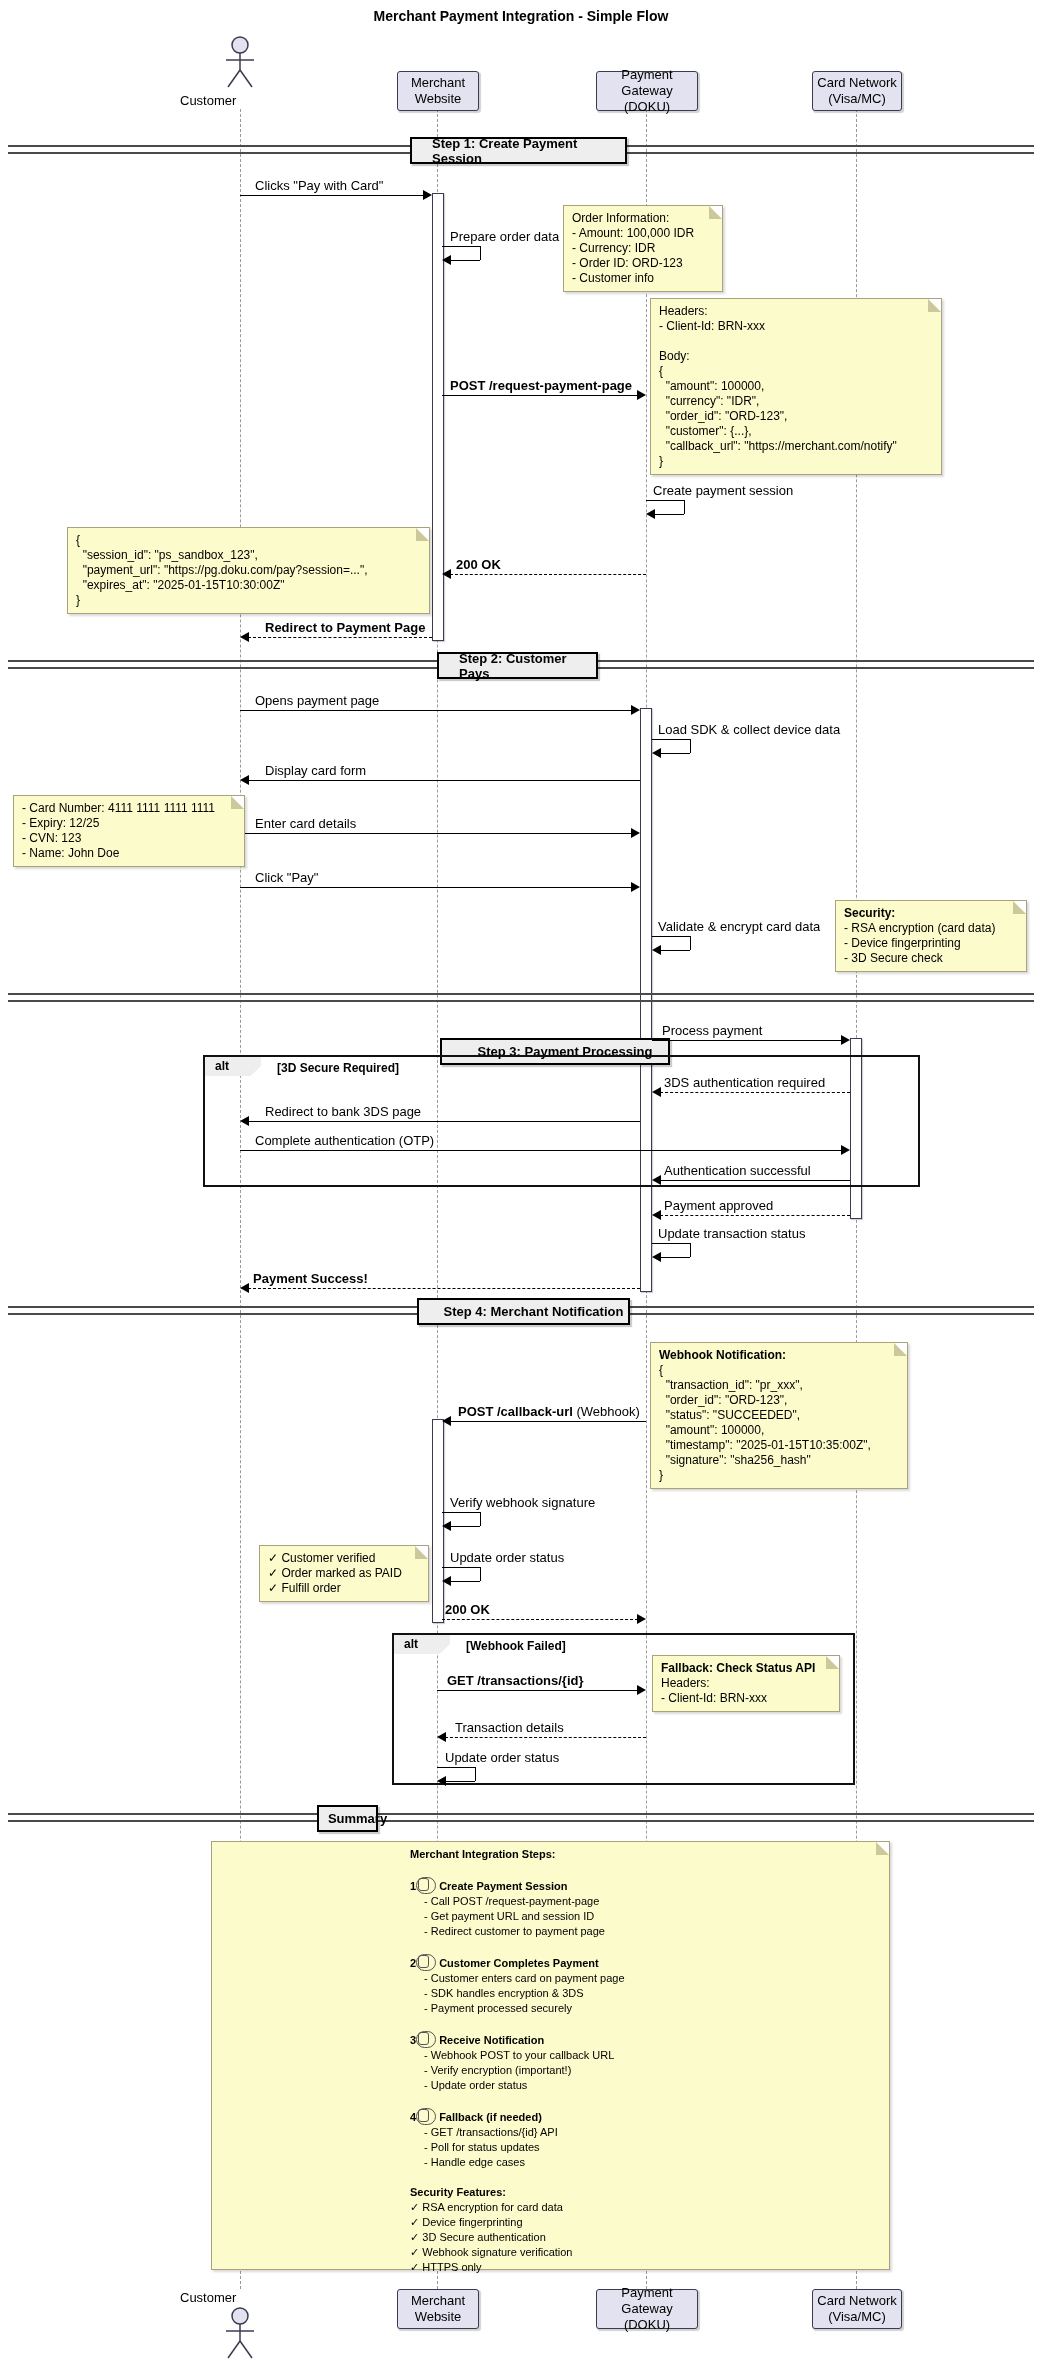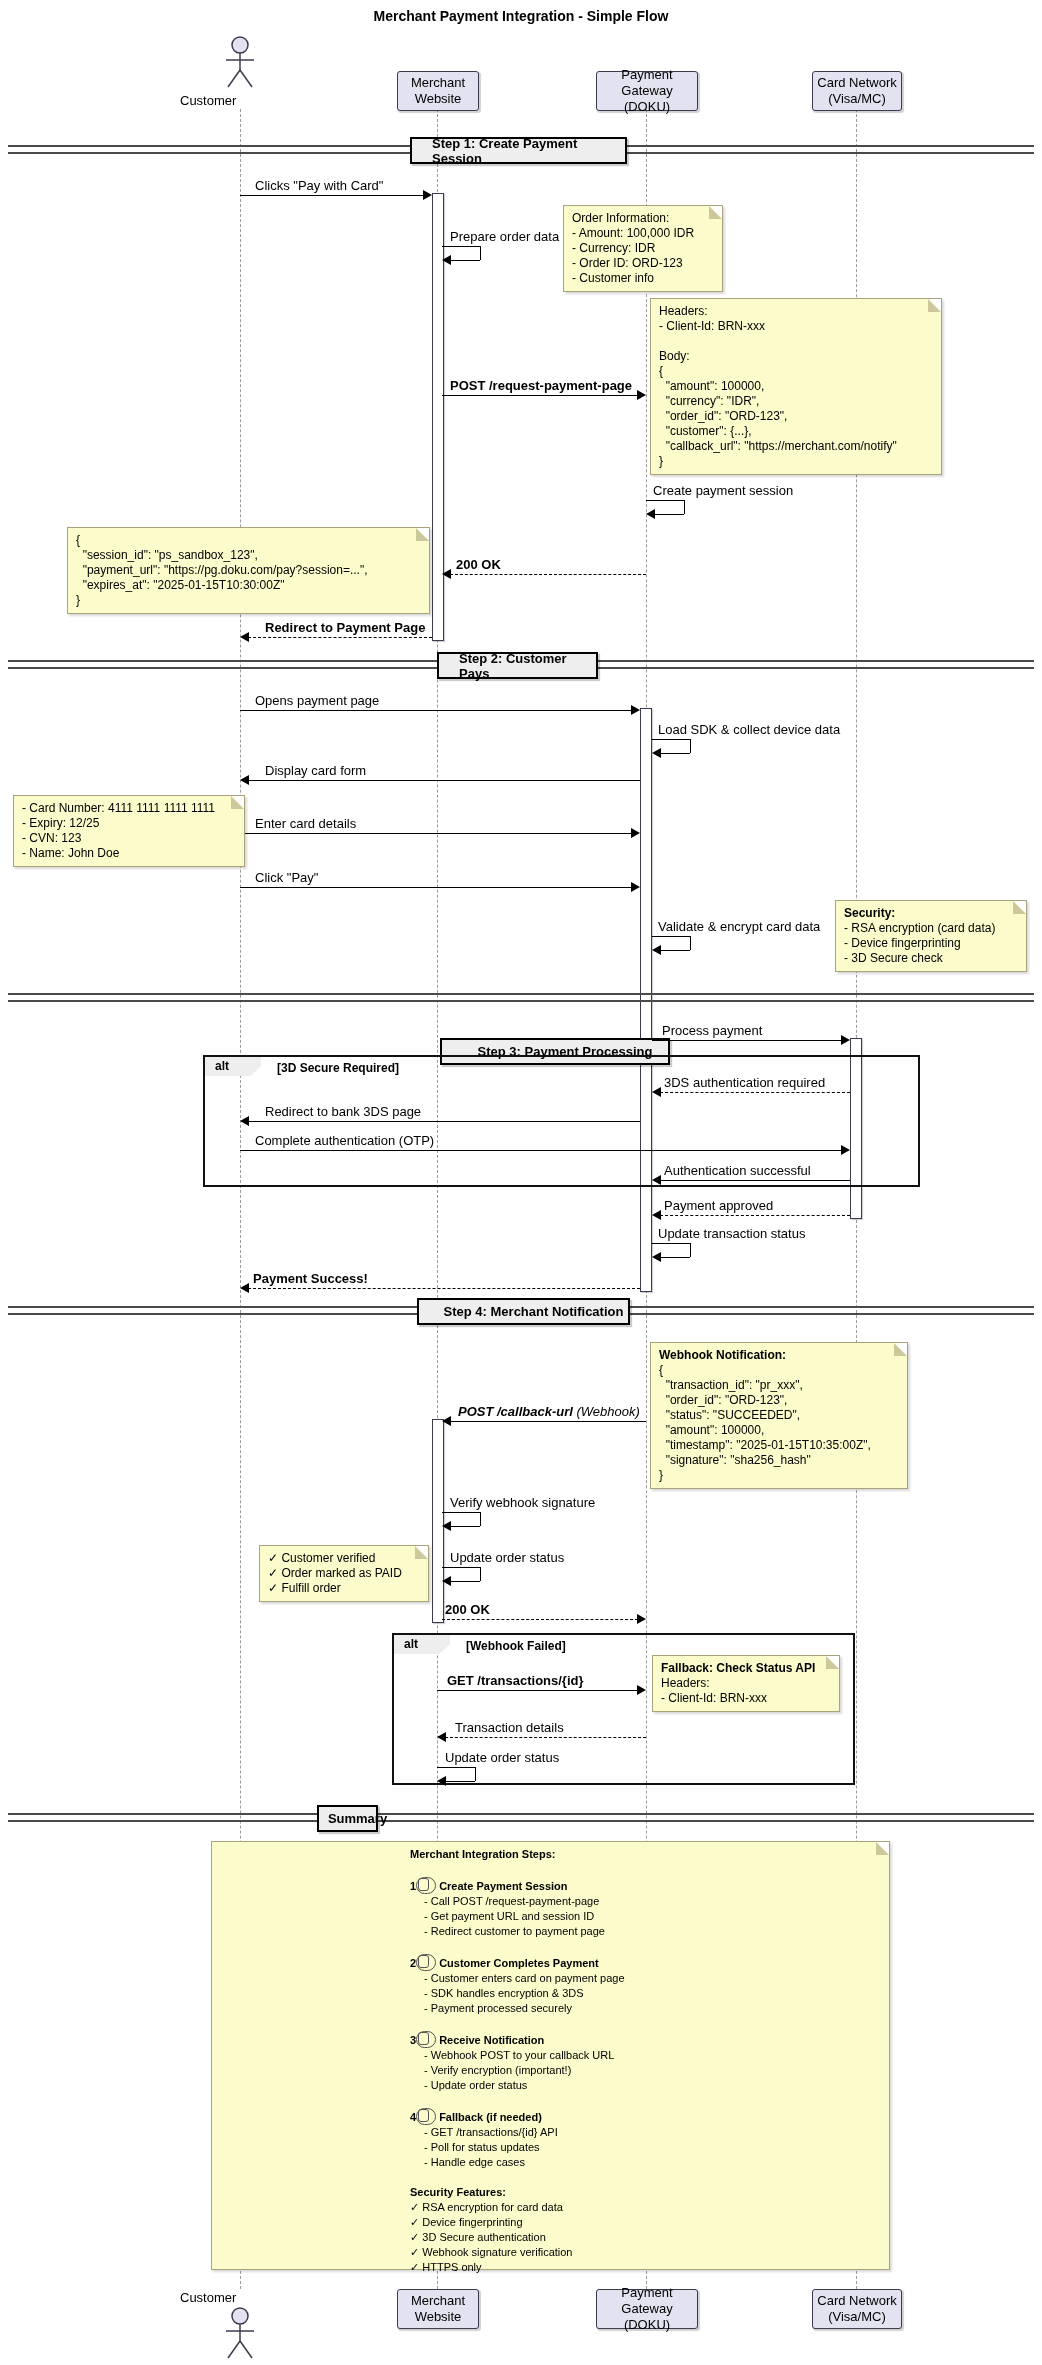--- a/index.html
+++ b/index.html
@@ -154,21 +154,21 @@
       <div class="mline" style="left: 652px; top: 1243px; width: 38px;"></div>
       <div class="vline" style="left: 690px; top: 1243px; height: 14px;"></div>
       <div class="mline" style="left: 660px; top: 1257px; width: 30px;"></div>
       <div class="ah l" style="left: 652px; top: 1252px;"></div>
       <div class="mlabel" style="left: 658px; top: 1226px;"><span>Update transaction status</span></div>
       <div class="mline dashed" style="left: 248px; top: 1288px; width: 392px;"></div>
       <div class="ah l" style="left: 240px; top: 1283px;"></div>
       <div class="mlabel" style="left: 253px; top: 1271px;"><span class="bold">Payment Success!</span></div>
       <div class="mline" style="left: 450px; top: 1421px; width: 196px;"></div>
       <div class="ah l" style="left: 442px; top: 1416px;"></div>
-      <div class="mlabel" style="left: 458px; top: 1404px; font-style: italic;"><span class="bold">POST /callback-url</span><span> (Webhook)</span></div>
+      <div class="mlabel" style="left: 458px; top: 1404px;"><span class="bold">POST /callback-url</span><span> (Webhook)</span></div>
       <div class="mline" style="left: 442px; top: 1512px; width: 38px;"></div>
       <div class="vline" style="left: 480px; top: 1512px; height: 14px;"></div>
       <div class="mline" style="left: 450px; top: 1526px; width: 30px;"></div>
       <div class="ah l" style="left: 442px; top: 1521px;"></div>
       <div class="mlabel" style="left: 450px; top: 1495px;"><span>Verify webhook signature</span></div>
       <div class="mline" style="left: 442px; top: 1567px; width: 38px;"></div>
       <div class="vline" style="left: 480px; top: 1567px; height: 14px;"></div>
       <div class="mline" style="left: 450px; top: 1581px; width: 30px;"></div>
       <div class="ah l" style="left: 442px; top: 1576px;"></div>
       <div class="mlabel" style="left: 450px; top: 1550px;"><span>Update order status</span></div>

